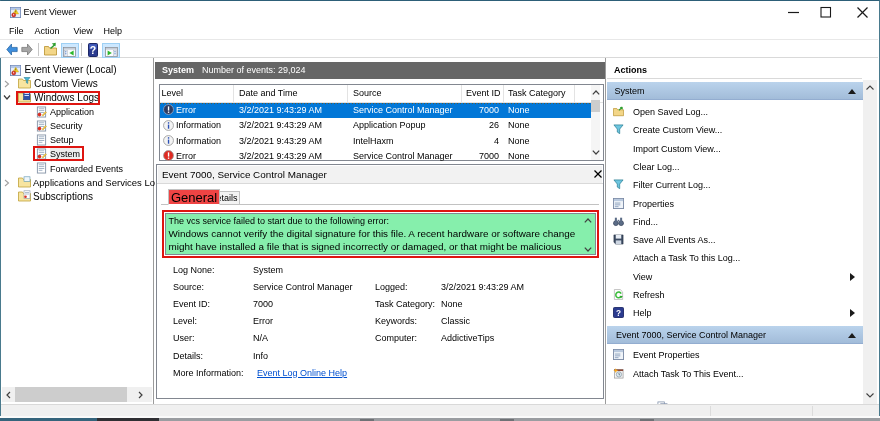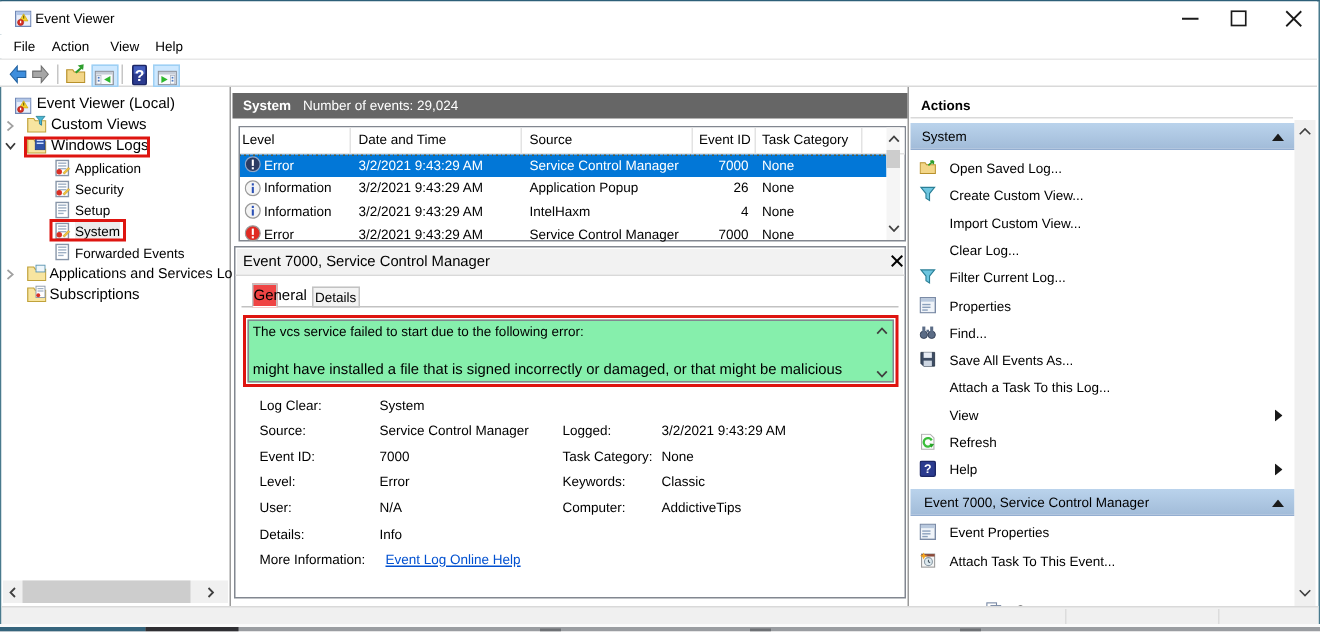--- a/index.html
+++ b/index.html
@@ -304,36 +304,37 @@
 </div>
 
 <div class="abs" id="detailbox">
   <div class="abs" style="left:1px;top:1px;width:444px;height:17px;background:#f2f2f2;"></div>
   <div class="abs txt" style="left:5px;top:4px;font-size:9.9px;">Event 7000, Service Control Manager</div>
   <svg class="abs" style="left:437px;top:5px;width:8px;height:8px" viewBox="0 0 8 8">
     <line x1="0.5" y1="0.5" x2="7.5" y2="7.5" stroke="#000" stroke-width="1.3"></line>
     <line x1="7.5" y1="0.5" x2="0.5" y2="7.5" stroke="#000" stroke-width="1.3"></line>
   </svg>
   <div class="abs" style="left:0;top:18px;width:446px;height:1px;background:#d9d9d9;"></div>
-  <div class="abs" style="left:11px;top:24px;width:17px;height:16px;border:1px solid #c2c2c2;border-bottom:1px solid #fff;background:#ef4444;z-index:3;font-size:10px;text-align:center;line-height:15px;">General</div>
+  <div class="abs" style="left:11px;top:24px;width:52px;height:16px;border:1px solid #c2c2c2;border-bottom:1px solid #fff;background:#ef4444;z-index:3;font-size:13px;text-align:center;line-height:15px;">General</div>
   <div class="abs" style="left:51px;top:26px;width:31.5px;height:14px;border:1px solid #c2c2c2;background:#f3f3f3;font-size:9px;text-align:center;line-height:13px;">Details</div>
   <div class="abs" style="left:4px;top:39px;width:438px;height:1px;background:#c2c2c2;"></div>
   <div class="abs redbox" style="left:4.5px;top:44.5px;width:437px;height:48px;"></div>
   <div class="abs" style="left:7.5px;top:47.5px;width:431px;height:42px;border:1px solid #828790;background:#86efac;overflow:hidden;">
     <div class="txt" style="position:absolute;left:3px;top:2px;">The vcs service failed to start due to the following error:</div>
+    <div class="txt" style="position:absolute;left:3px;top:14.5px;font-size:9.9px;">Windows cannot verify the digital signature for this file. A recent hardware or software change</div>
     <div class="txt" style="position:absolute;left:3px;top:27.5px;font-size:9.9px;">might have installed a file that is signed incorrectly or damaged, or that might be malicious</div>
     <svg class="abs" style="right:3px;top:4px;width:8px;height:5px" viewBox="0 0 8 5">
         <path d="M0.8 4.4 L4 1 L7.2 4.4" fill="none" stroke="#404040" stroke-width="1.2"></path>
       </svg>
     <svg class="abs" style="right:3px;top:33px;width:8px;height:5px" viewBox="0 0 8 5">
         <path d="M0.8 0.6 L4 4 L7.2 0.6" fill="none" stroke="#404040" stroke-width="1.2"></path>
       </svg>
   </div>
   <div id="fields">
-    <div class="abs txt" style="left:16px;top:99.5px;">Log Clear:</div>
+    <div class="abs txt" style="left:16px;top:99.5px;">Log None:</div>
       <div class="abs txt" style="left:96px;top:99.5px;">System</div>
     <div class="abs txt" style="left:16px;top:116.7px;">Source:</div>
       <div class="abs txt" style="left:96px;top:116.7px;">Service Control Manager</div>
     <div class="abs txt" style="left:218px;top:116.7px;">Logged:</div>
       <div class="abs txt" style="left:284px;top:116.7px;">3/2/2021 9:43:29 AM</div>
     <div class="abs txt" style="left:16px;top:133.9px;text-align:right;">Event ID:</div>
       <div class="abs txt" style="left:96px;top:133.9px;">7000</div>
     <div class="abs txt" style="left:218px;top:133.9px;">Task Category:</div>
       <div class="abs txt" style="left:284px;top:133.9px;">None</div>
     <div class="abs txt" style="left:16px;top:151.1px;">Level:</div>

